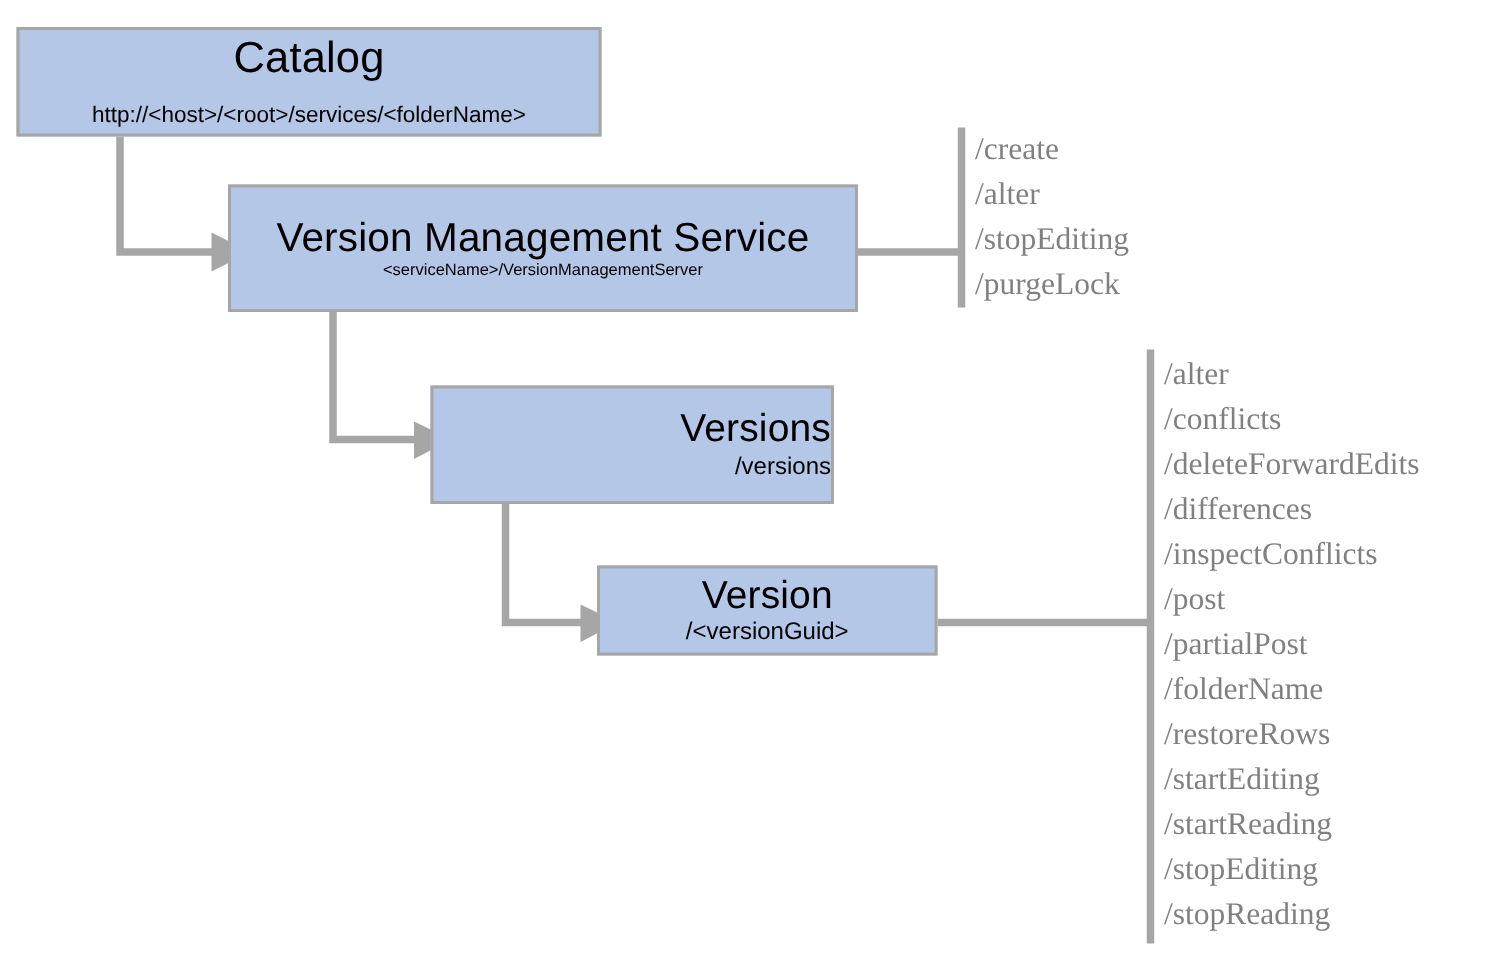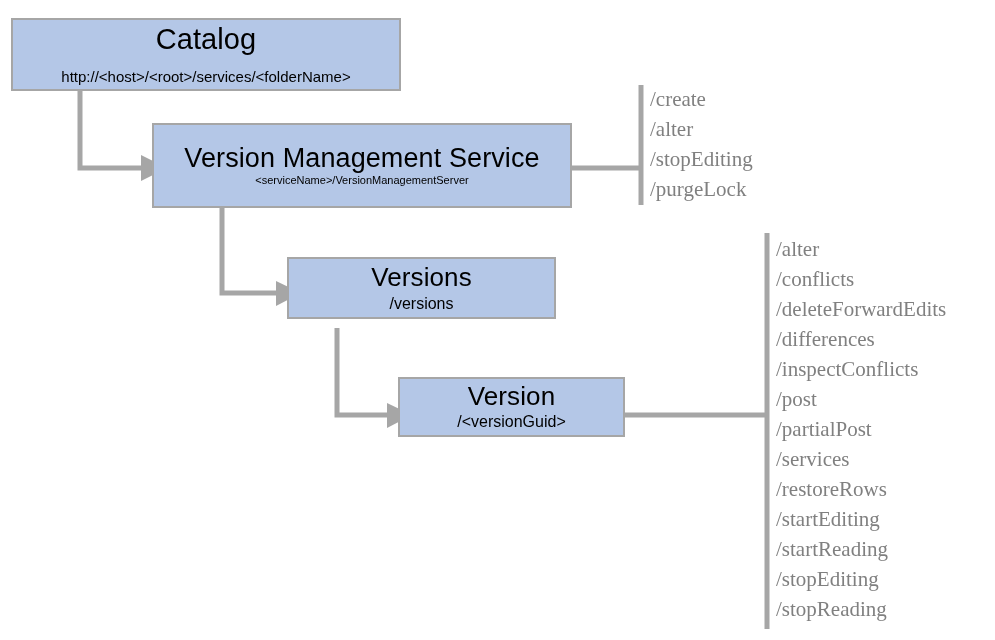--- a/index.html
+++ b/index.html
@@ -43,21 +43,21 @@
   }
   .node-sub {
     font-size: 15px;
     line-height: 1.15;
     margin-top: 2px;
     color: #000000;
     white-space: nowrap;
   }
   #node-catalog   { left: 11px;  top: 18px;  width: 390px; height: 73px; gap: 12px; }
   #node-vms       { left: 152px; top: 123px; width: 420px; height: 85px; }
-  #node-versions  { left: 287px; top: 257px; width: 269px; height: 62px; }
+  #node-versions  { left: 287px; top: 257px; width: 269px; height: 79px; align-items: flex-end; }
   #node-version   { left: 398px; top: 377px; width: 227px; height: 60px; }
 
   #node-catalog .node-title  { font-size: 29px; }
   #node-catalog .node-sub    { font-size: 15px; margin-top: 1px; }
   #node-vms .node-title      { font-size: 27px; }
   #node-vms .node-sub        { font-size: 11px; margin-top: 1px; text-align: right; }
   #node-versions .node-title { font-size: 26px; }
   #node-versions .node-sub   { font-size: 16px; margin-top: 4px; }
   #node-version .node-title  { font-size: 26px; }
   #node-version .node-sub    { font-size: 16px; margin-top: 3px; }
@@ -143,21 +143,21 @@
     </div>
 
   <div class="op-list" id="ops-version">
       <span class="op-item">/alter</span>
       <span class="op-item">/conflicts</span>
       <span class="op-item">/deleteForwardEdits</span>
       <span class="op-item">/differences</span>
       <span class="op-item">/inspectConflicts</span>
       <span class="op-item">/post</span>
       <span class="op-item">/partialPost</span>
-      <span class="op-item">/services</span>
+      <span class="op-item">/folderName</span>
       <span class="op-item">/restoreRows</span>
       <span class="op-item">/startEditing</span>
       <span class="op-item">/startReading</span>
       <span class="op-item">/stopEditing</span>
       <span class="op-item">/stopReading</span>
     </div>
 
 </div>
 
 </body></html>

